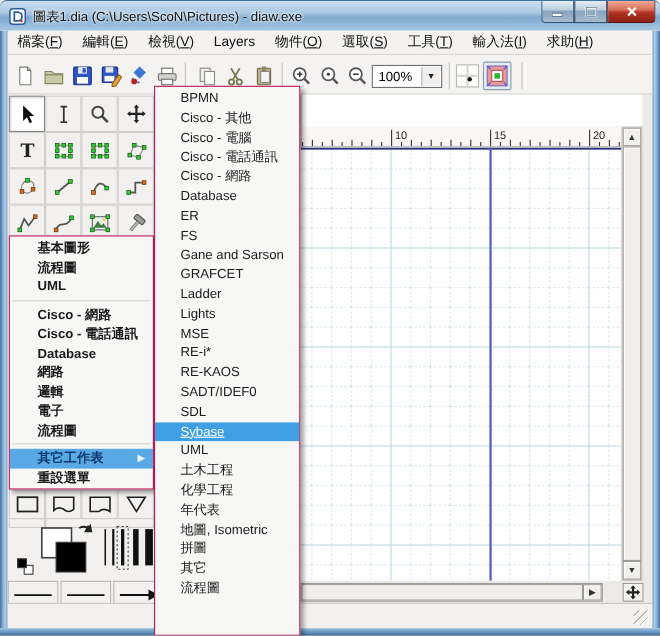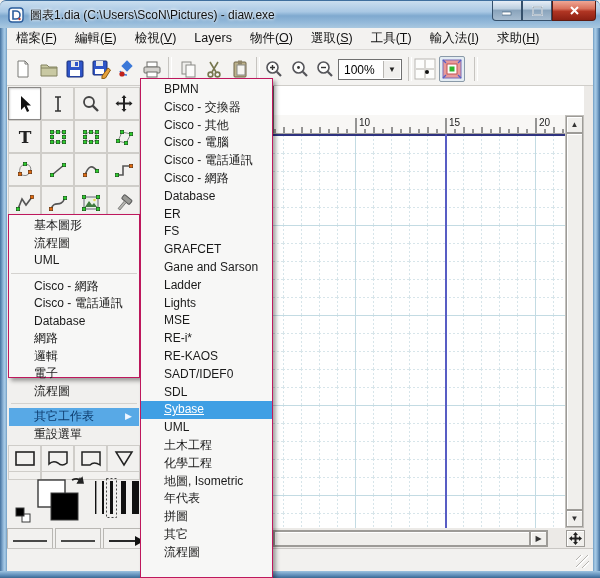--- a/index.html
+++ b/index.html
@@ -65,21 +65,21 @@
   .sbtn{position:absolute;background:#f0efec;border:1px solid #9d9b97;box-sizing:border-box;display:flex;
     align-items:center;justify-content:center;font-size:8px;color:#333;box-shadow:inset 1px 1px 0 #fff;}
   
   .statusbar{position:absolute;left:7px;top:548px;width:586px;height:23px;background:#f2f1ef;
     border-top:1px solid #c9c7c4;box-sizing:border-box;}
   .grip{position:absolute;right:4px;bottom:3px;width:13px;height:13px;
     background:repeating-linear-gradient(135deg,transparent 0 3px,#b5b3af 3px 4px,#fdfdfd 4px 5px);}
   
   .popup{position:absolute;background:#f7f7f6;border:1px solid #be185d;box-sizing:border-box;
     box-shadow:3px 3px 4px rgba(0,0,0,.35);z-index:50;padding-top:2px;}
-  .sheet-menu{left:8px;top:214px;width:132px;height:164px;}
+  .sheet-menu{left:8px;top:214px;width:132px;height:231px;font-weight:bold;}
   .sub-menu{left:140px;top:78px;width:133px;height:500px;z-index:60;}
   .mi{height:17.5px;line-height:17.5px;font-size:12px;color:#1a1a1a;padding-left:25px;white-space:nowrap;position:relative;overflow:hidden;}
   .sub-menu .mi{height:17.8px;line-height:17.8px;padding-left:23px;}
   .mi.sel{background:#3f9fe4;color:#fff;text-decoration:underline;}
   .mi.parent-open{background:#58a9e6;color:#0e3c6e;}
   .mi .sub-arrow{position:absolute;right:7px;top:0;font-size:9px;color:#eef6ff;}
   .msep{height:8px;position:relative;}
   .msep::after{content:"";position:absolute;left:2px;right:2px;top:3px;border-top:1px solid #d4d2cf;}
 </style>
 </head>
@@ -521,41 +521,40 @@
       <div class="mi">邏輯</div>
       <div class="mi">電子</div>
       <div class="mi">流程圖</div>
       <div class="msep"></div>
       <div class="mi parent-open">其它工作表<span class="sub-arrow">▶</span></div>
       <div class="mi">重設選單</div>
     </div>
 
   <div class="popup sub-menu" id="submenu">
       <div class="mi">BPMN</div>
-      <div class="mi">Cisco - 交換器</div>
       <div class="mi">Cisco - 其他</div>
       <div class="mi">Cisco - 電腦</div>
       <div class="mi">Cisco - 電話通訊</div>
       <div class="mi">Cisco - 網路</div>
       <div class="mi">Database</div>
       <div class="mi">ER</div>
       <div class="mi">FS</div>
+      <div class="mi">Gane and Sarson</div>
       <div class="mi">GRAFCET</div>
-      <div class="mi">Gane and Sarson</div>
       <div class="mi">Ladder</div>
       <div class="mi">Lights</div>
       <div class="mi">MSE</div>
       <div class="mi">RE-i*</div>
       <div class="mi">RE-KAOS</div>
       <div class="mi">SADT/IDEF0</div>
       <div class="mi">SDL</div>
       <div class="mi sel">Sybase</div>
       <div class="mi">UML</div>
       <div class="mi">土木工程</div>
       <div class="mi">化學工程</div>
+      <div class="mi">年代表</div>
       <div class="mi">地圖, Isometric</div>
-      <div class="mi">年代表</div>
       <div class="mi">拼圖</div>
       <div class="mi">其它</div>
       <div class="mi">流程圖</div>
     </div>
 
 </div>
 
 </body></html>

